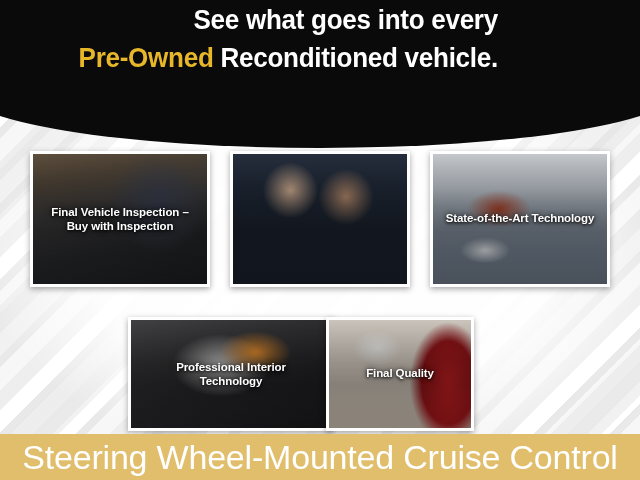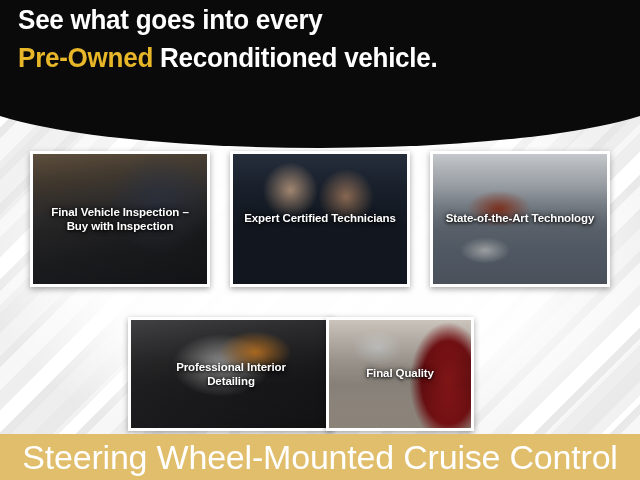--- a/index.html
+++ b/index.html
@@ -60,21 +60,21 @@
     left: -40px; top: -120px;
     width: 720px; height: 268px;
     background: #0a0a0a;
     border-radius: 0 0 50% 50% / 0 0 22% 22%;
     overflow: hidden;
   }
   .hero-inner {
     position: absolute;
     left: 40px; top: 120px;
     width: 516px;
-    text-align: left;
+    text-align: right;
   }
   .hero-line {
     color: #ffffff;
     font-family: "Liberation Sans", sans-serif;
     font-weight: bold;
     font-size: 28px;
     letter-spacing: -0.3px;
     line-height: 36px;
     transform: scaleX(0.93);
     white-space: nowrap;
@@ -196,39 +196,36 @@
     <div class="card-shade"></div>
     <div class="card-label">
       <div>Final Vehicle Inspection –</div>
       <div>Buy with Inspection</div>
     </div>
   </div>
 
   <div class="card" style="left:230px; top:151px; width:180px; height:136px;">
     <div class="card-photo photo-2"></div>
     <div class="card-shade"></div>
-    <div class="card-label">
-      <div>Expert Certified Technicians</div>
-    </div>
   </div>
 
   <div class="card" style="left:430px; top:151px; width:180px; height:136px;padding-left:44px;">
     <div class="card-photo photo-3"></div>
     <div class="card-shade"></div>
     <div class="card-label">
       <div>State-of-the-Art Technology</div>
     </div>
   </div>
 
   <div class="card" style="left:128px; top:317px; width:206px; height:114px;">
     <div class="card-photo photo-4"></div>
     <div class="card-shade"></div>
     <div class="card-label">
       <div>Professional Interior</div>
-      <div>Detailing</div>
+      <div>Technology</div>
     </div>
   </div>
 
   <div class="card" style="left:326px; top:317px; width:148px; height:114px;text-decoration:underline;">
     <div class="card-photo photo-5"></div>
     <div class="card-shade"></div>
     <div class="card-label">
       <div>Final Quality</div>
     </div>
   </div>

